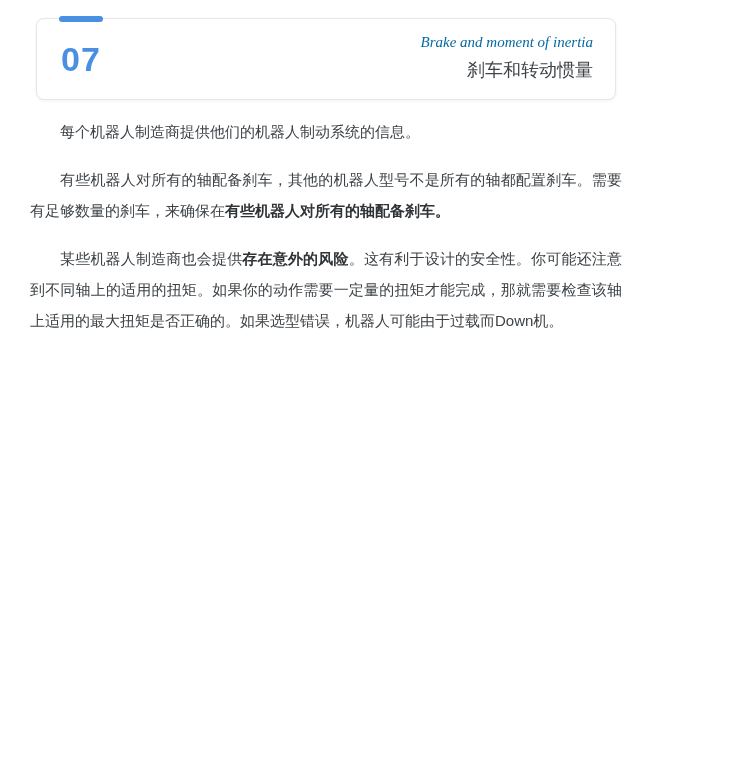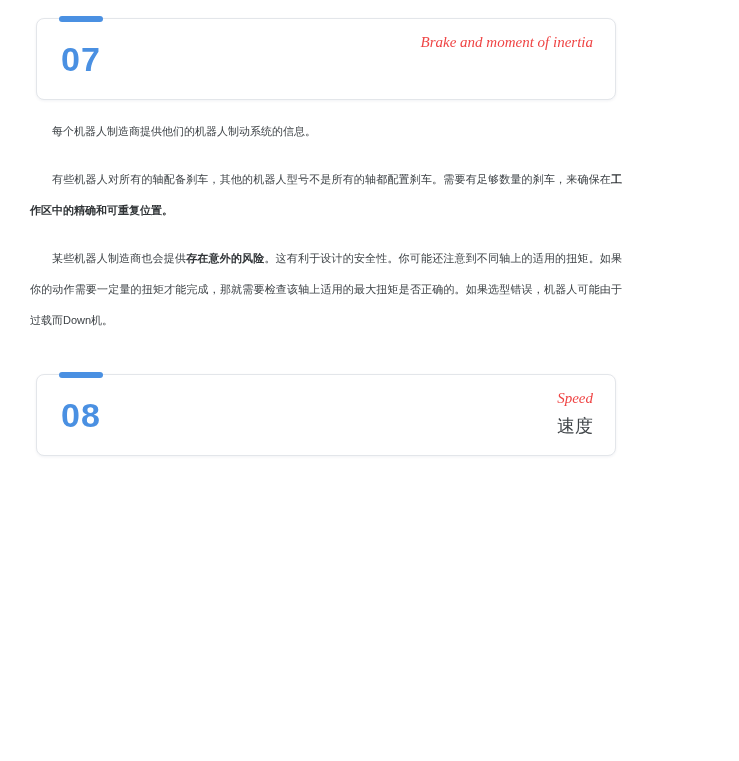--- a/index.html
+++ b/index.html
@@ -55,40 +55,40 @@
   .section-titles {
     position: absolute;
     right: 22px;
     top: 12px;
     text-align: right;
   }
   .section-title-en {
     font-family: "Liberation Serif", serif;
     font-style: italic;
     font-size: 15px;
-    color: #ef4444;
+    color: #0369a1;
     line-height: 22px;
   }
   .section-title-cn {
     font-size: 18px;
     color: #3f4448;
     line-height: 30px;
     margin-top: 2px;
   }
 
   
   .body-block {
     margin: 0 30px;
     padding-top: 6px;
   }
   p.para {
     margin: 0;
     padding: 0;
     text-indent: 2em;
-    font-size: 11px;
+    font-size: 15px;
     line-height: 31px;
     color: #3d4246;
     text-align: justify;
   }
   p.para + p.para {
     margin-top: 17px;
   }
   p.para b {
     font-weight: bold;
     color: #2f3336;
@@ -104,37 +104,30 @@
 <body>
 
 <div class="page">
 
   <div style="height:18px"></div>
   <div class="section-card">
     <div class="tab-bar"></div>
     <div class="section-number">07</div>
     <div class="section-titles">
       <div class="section-title-en">Brake and moment of inertia</div>
+      <div class="section-title-cn">刹车和转动惯量</div>
     </div>
   </div>
 
   <div class="gap-before-text"></div>
   <div class="body-block">
     <p class="para">每个机器人制造商提供他们的机器人制动系统的信息。</p>
-    <p class="para">有些机器人对所有的轴配备刹车，其他的机器人型号不是所有的轴都配置刹车。需要有足够数量的刹车，来确保在<b>工作区中的精确和可重复位置。</b></p>
+    <p class="para">有些机器人对所有的轴配备刹车，其他的机器人型号不是所有的轴都配置刹车。需要有足够数量的刹车，来确保在<b>有些机器人对所有的轴配备刹车。</b></p>
     <p class="para">某些机器人制造商也会提供<b>存在意外的风险</b>。这有利于设计的安全性。你可能还注意到不同轴上的适用的扭矩。如果你的动作需要一定量的扭矩才能完成，那就需要检查该轴上适用的最大扭矩是否正确的。如果选型错误，机器人可能由于过载而Down机。</p>
   </div>
 
   <div class="gap-after-text"></div>
-  <div class="section-card">
-    <div class="tab-bar"></div>
-    <div class="section-number">08</div>
-    <div class="section-titles">
-      <div class="section-title-en">Speed</div>
-      <div class="section-title-cn">速度</div>
-    </div>
-  </div>
 
   <div class="gap-before-text"></div>
   <div class="body-block">
   </div>
 
 </div>
 
 </body></html>

